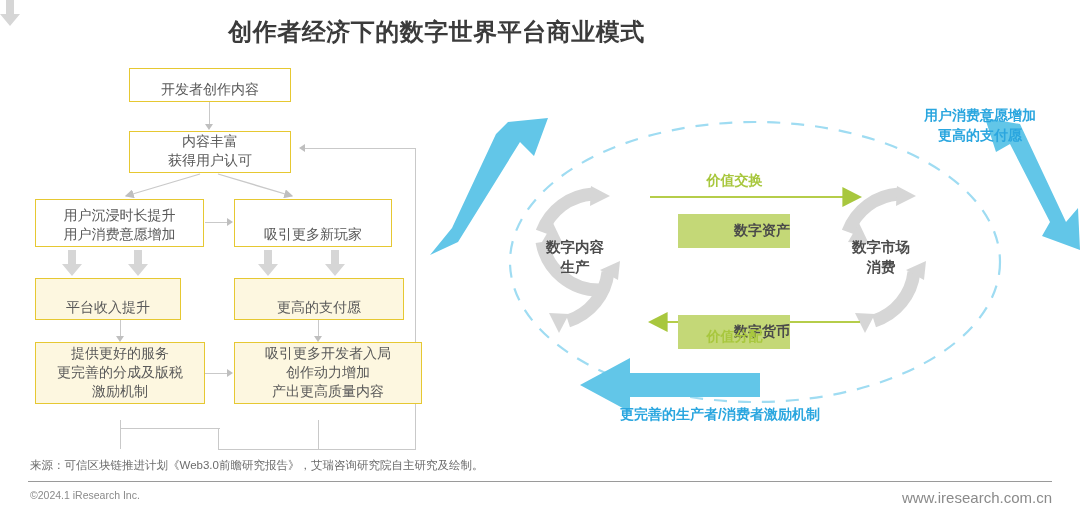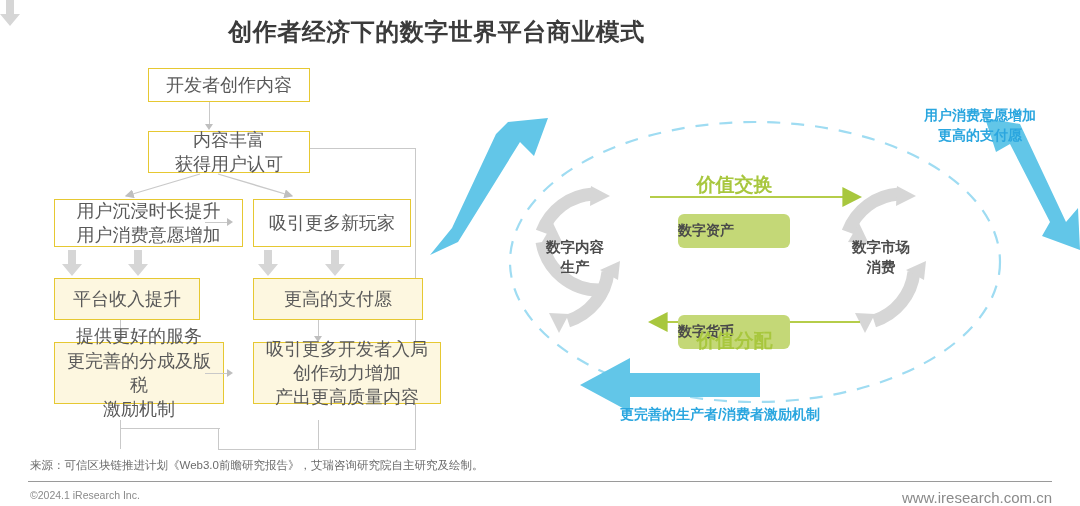--- a/index.html
+++ b/index.html
@@ -29,28 +29,27 @@
     letter-spacing: 0.5px;
   }
 
   
   .fbox {
     position: absolute;
     box-sizing: border-box;
     border: 1.6px solid #e6c832;
     background: #ffffff;
     color: #595959;
-    font-size: 18px;
+    font-size: 14px;
     line-height: 1.35;
     display: flex;
-    align-items: center;
+    align-items: flex-end;
     justify-content: center;
     text-align: center;
     padding: 2px 4px;
-    margin-left: 19px;
   }
   .fbox.filled {
     background: #fdf7e0;
   }
 
   
   .ln {
     position: absolute;
     background: #c9c9c9;
   }
@@ -106,32 +105,32 @@
     position: absolute;
     color: #4c4c4c;
     font-size: 14.5px;
     font-weight: bold;
     line-height: 1.35;
     text-align: center;
   }
   .greenbox {
     position: absolute;
     background: #c4d877;
-    border-radius: 6px;
+    border-radius: 0;
     color: #4a4a4a;
     font-size: 14px;
     font-weight: bold;
     display: flex;
     align-items: center;
-    justify-content: flex-start;
+    justify-content: flex-end;
   }
   .greenlabel {
     position: absolute;
     color: #a8c73e;
-    font-size: 19px;
+    font-size: 14px;
     font-weight: bold;
     text-align: center;
   }
   .bluelabel {
     position: absolute;
     color: #2aa6df;
     font-size: 14px;
     font-weight: bold;
     line-height: 1.4;
     text-align: center;
@@ -203,21 +202,21 @@
     <svg class="diagsvg" style="left:0; top:0; width:430px; height:210px;">
       <defs>
         <marker id="thinhead" markerWidth="7" markerHeight="7" refX="6" refY="3.5" orient="auto">
           <path d="M0,0 L7,3.5 L0,7 z" fill="#bfbfbf"></path>
         </marker>
       </defs>
       <line x1="200" y1="174" x2="126" y2="196" stroke="#c9c9c9" stroke-width="1.3" marker-end="url(#thinhead)"></line>
       <line x1="218" y1="174" x2="292" y2="196" stroke="#c9c9c9" stroke-width="1.3" marker-end="url(#thinhead)"></line>
     </svg>
 
-    <div class="fbox" style="left:35px; top:199px; width:189px; height:48px;">
+    <div class="fbox" style="left:35px; top:199px; width:169px; height:48px;">
       <span style="white-space:pre-line;">用户沉浸时长提升
 用户消费意愿增加</span>
     </div>
 
     <div class="ln hln" style="left:205px; top:222px; width:24px;"></div>
     <div class="ahead-right" style="left:227px; top:217.5px;"></div>
 
     <div class="fbox" style="left:234px; top:199px; width:158px; height:48px;">
       <span>吸引更多新玩家</span>
     </div>

